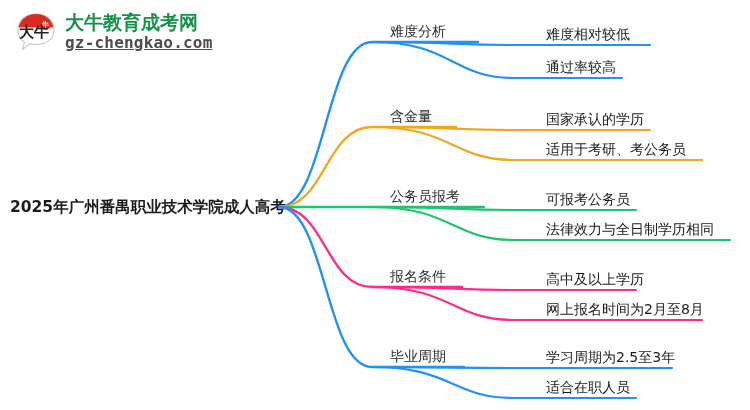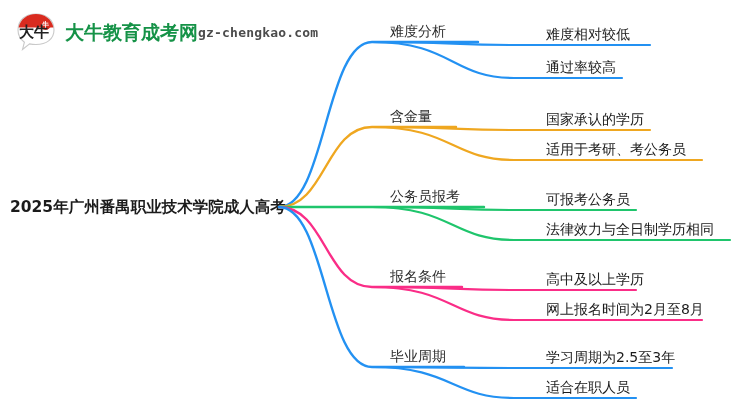--- a/index.html
+++ b/index.html
@@ -27,40 +27,41 @@
     gap: 7px;
   }
   #logo-mark {
     position: relative;
     width: 44px;
     height: 42px;
     flex: 0 0 auto;
   }
   #logo-text-wrap {
     display: flex;
-    flex-direction: row;
+    flex-direction: column;
     justify-content: center;
     line-height: 1;
   }
   #logo-title {
     font-size: 19px;
     font-weight: bold;
     color: #159247;
     letter-spacing: 0px;
     white-space: nowrap;
     font-family: "DejaVu Sans", "Liberation Sans", sans-serif;
   }
   #logo-sub {
     margin-top: 3px;
-    font-size: 13px;
+    font-size: 16px;
     font-weight: bold;
     color: #4c4c4c;
     letter-spacing: 0.2px;
     white-space: nowrap;
     font-family: "DejaVu Sans Mono", "Liberation Mono", monospace;
+    text-decoration: underline;
   }
 
   
   #mindmap {
     position: absolute;
     left: 0;
     top: 0;
     width: 750px;
     height: 410px;
   }

